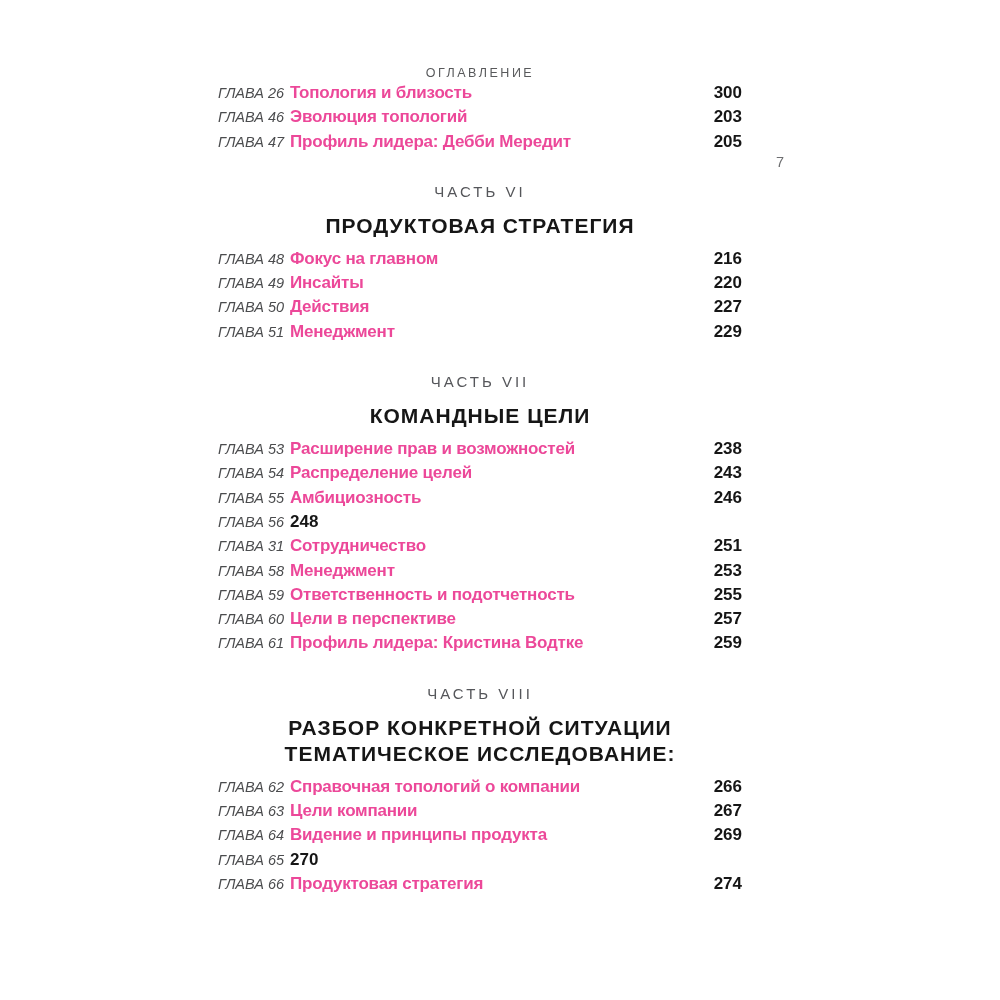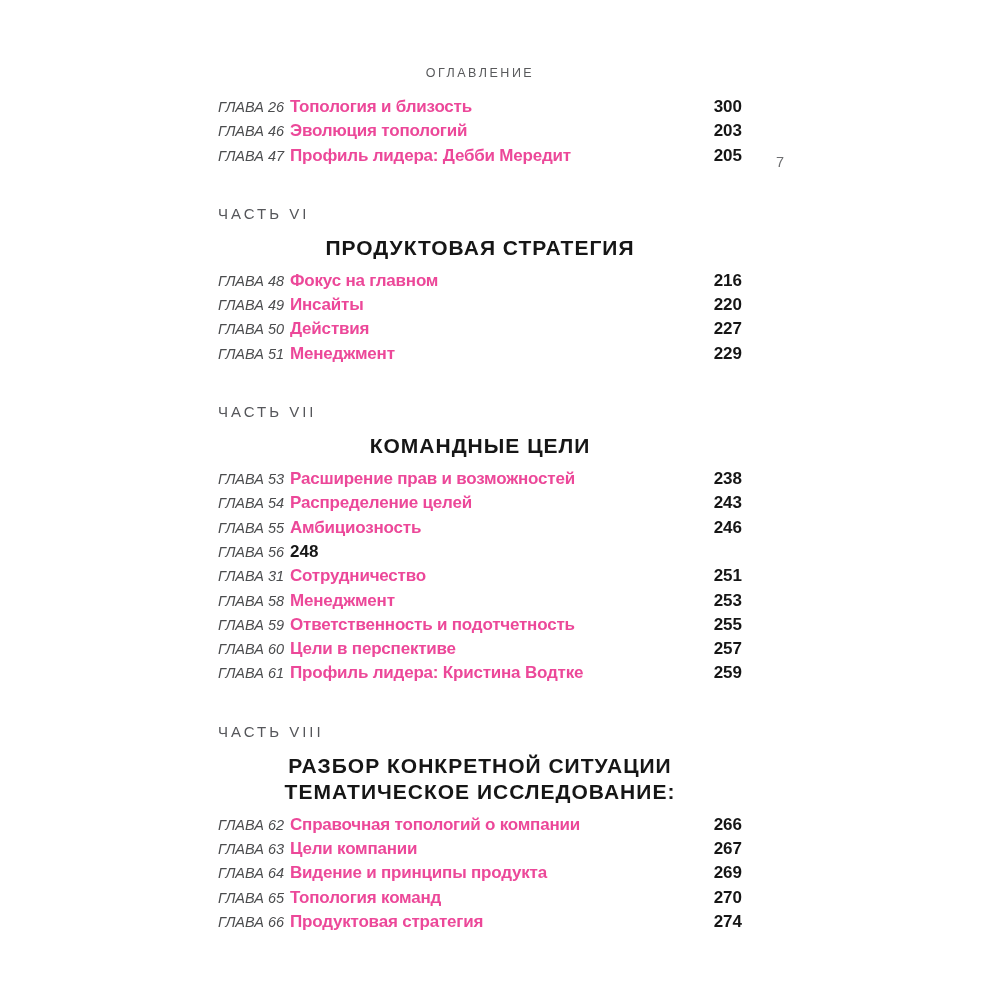--- a/index.html
+++ b/index.html
@@ -20,38 +20,38 @@
     left: 218px;
     top: 66px;
     width: 524px;
   }
   .running-head {
     text-align: center;
     color: #58595b;
     font-size: 12.5px;
     line-height: 15px;
     letter-spacing: 2.5px;
-    margin-bottom: 14px;
   }
   .folio {
     position: absolute;
     left: 770px;
     top: 153px;
     width: 20px;
     text-align: center;
     color: #6d6e70;
     font-size: 14.5px;
     line-height: 18px;
   }
   .part-label {
+    text-align: center;
     color: #55565a;
     font-size: 15px;
     line-height: 20px;
     letter-spacing: 3px;
-    margin: 36px 0 11px 0;
+    margin: 28px 0 11px 0;
   }
   .part-title {
     text-align: center;
     color: #161616;
     font-size: 21px;
     font-weight: bold;
     line-height: 26px;
     letter-spacing: 1px;
     margin: 0 0 8px 0;
   }
@@ -203,21 +203,20 @@
             <span class="toc-title">Цели компании</span>
             <span class="toc-page">267</span>
           </div>
           <div class="toc-row">
             <span class="toc-label">ГЛАВА 64</span>
             <span class="toc-title">Видение и принципы продукта</span>
             <span class="toc-page">269</span>
           </div>
           <div class="toc-row">
             <span class="toc-label">ГЛАВА 65</span>
-            <span class="toc-title">Топология команд</span>
             <span class="toc-page">270</span>
           </div>
           <div class="toc-row">
             <span class="toc-label">ГЛАВА 66</span>
             <span class="toc-title">Продуктовая стратегия</span>
             <span class="toc-page">274</span>
           </div>
         </div>
       </div>
   </div>

